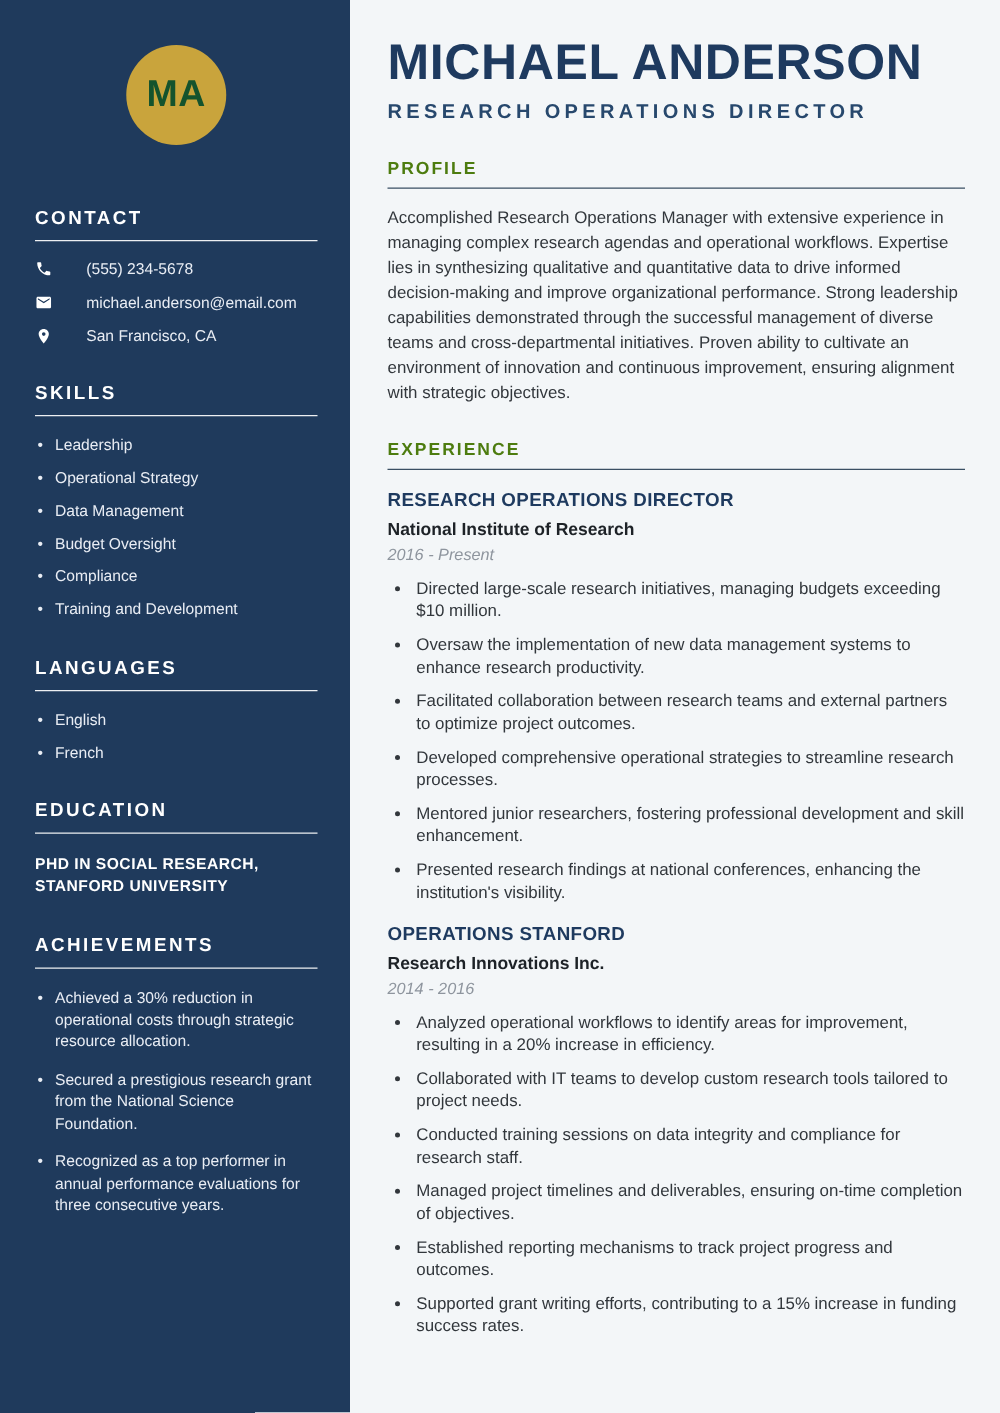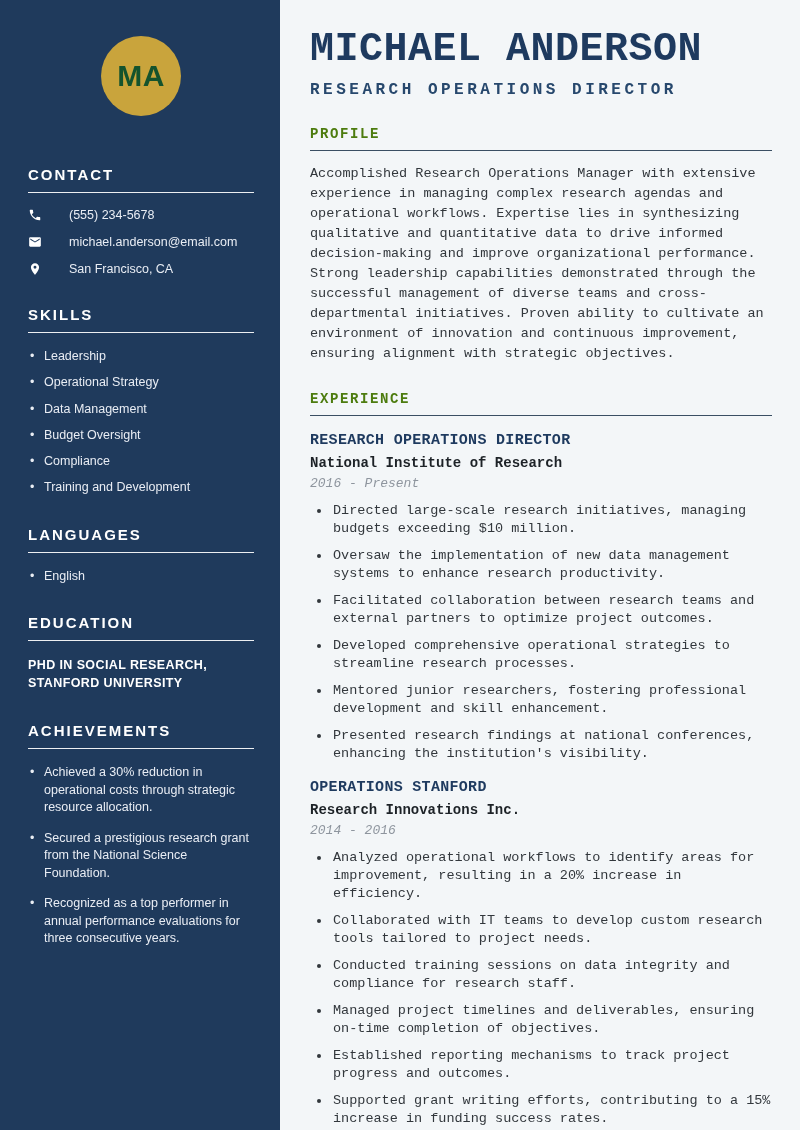--- a/index.html
+++ b/index.html
@@ -52,21 +52,20 @@
 
   .edu-degree {
     font-size: 12.5px; font-weight: 700; letter-spacing: 0.4px;
     line-height: 1.45; color: #FFFFFF; text-transform: uppercase;
   }
 
   
   .main {
     flex: 1; height: 1130px; background: #F3F6F8;
     padding: 28px 28px 0 30px;
-    font-family: Liberation Mono, monospace;
   }
   .name {
     font-size: 40px; font-weight: 700; color: #1E3A5F;
     letter-spacing: 0.5px; margin: 0; line-height: 1.1;
   }
   .subtitle {
     font-size: 16px; font-weight: 600; letter-spacing: 3.5px;
     color: #27486D; margin: 9px 0 0 0;
   }
   .section-heading {
@@ -148,20 +147,21 @@
         <li>Training and Development</li>
       </ul>
   </section>
 
   <section class="side-section">
     <h2 class="side-heading">LANGUAGES</h2>
     <hr class="side-rule">
     <ul class="side-list">
 
     <li>English</li>
+        <li>French</li>
       </ul>
   </section>
 
   <section class="side-section">
     <h2 class="side-heading">EDUCATION</h2>
     <hr class="side-rule">
     <div class="edu-degree">PHD IN SOCIAL RESEARCH, STANFORD UNIVERSITY</div>
   </section>
 
   <section class="side-section">

